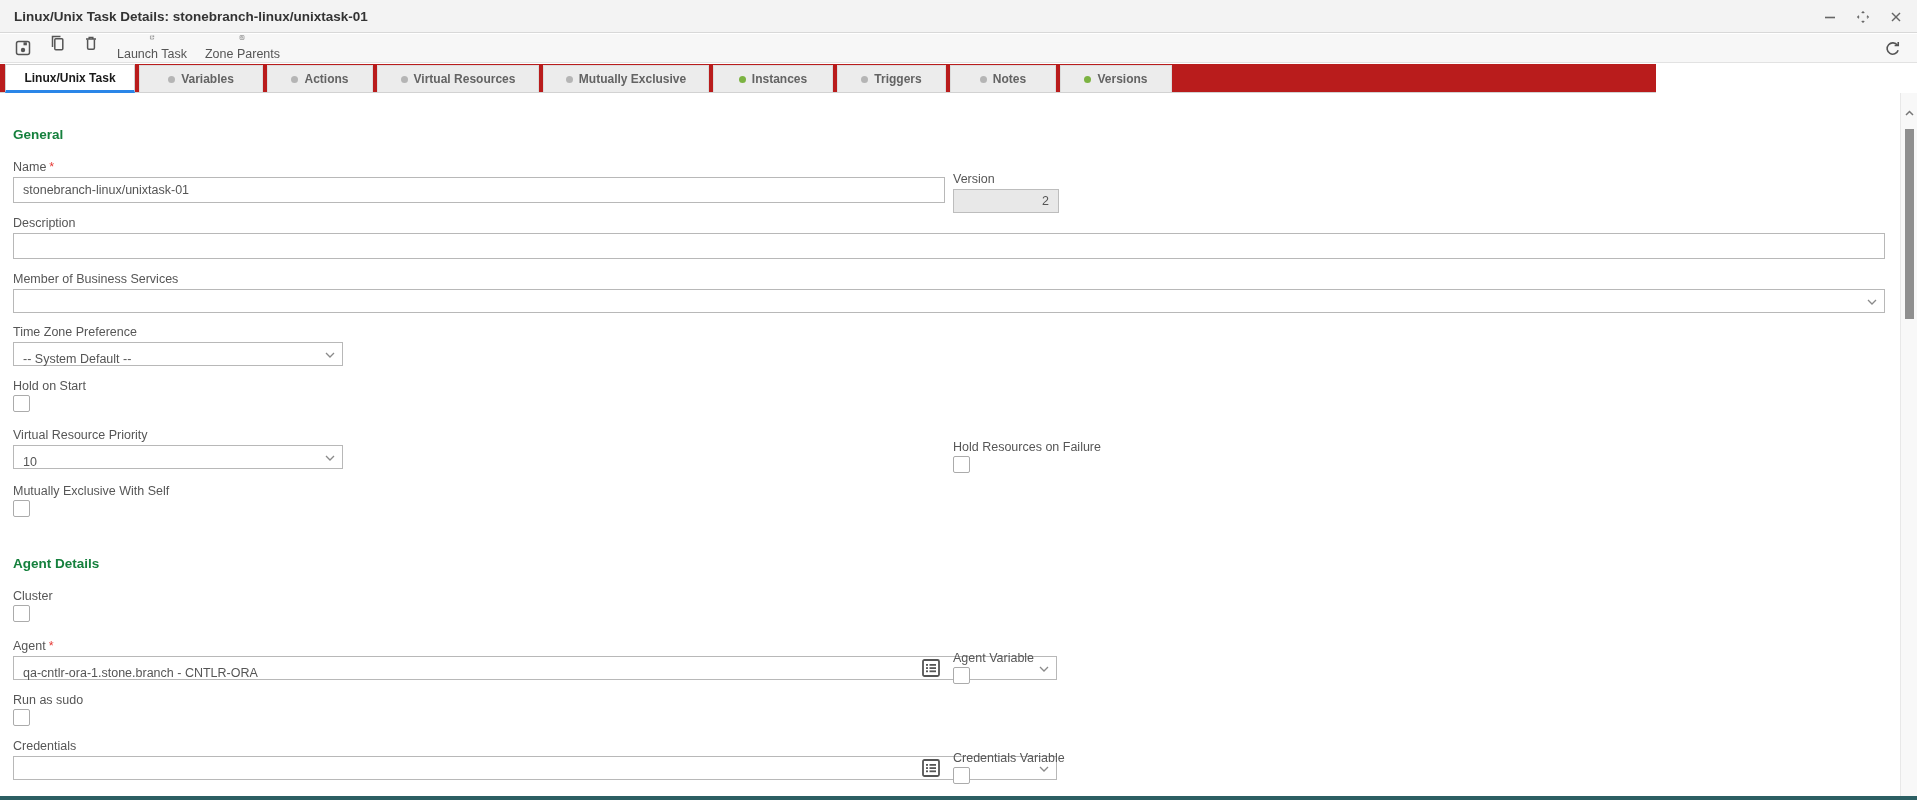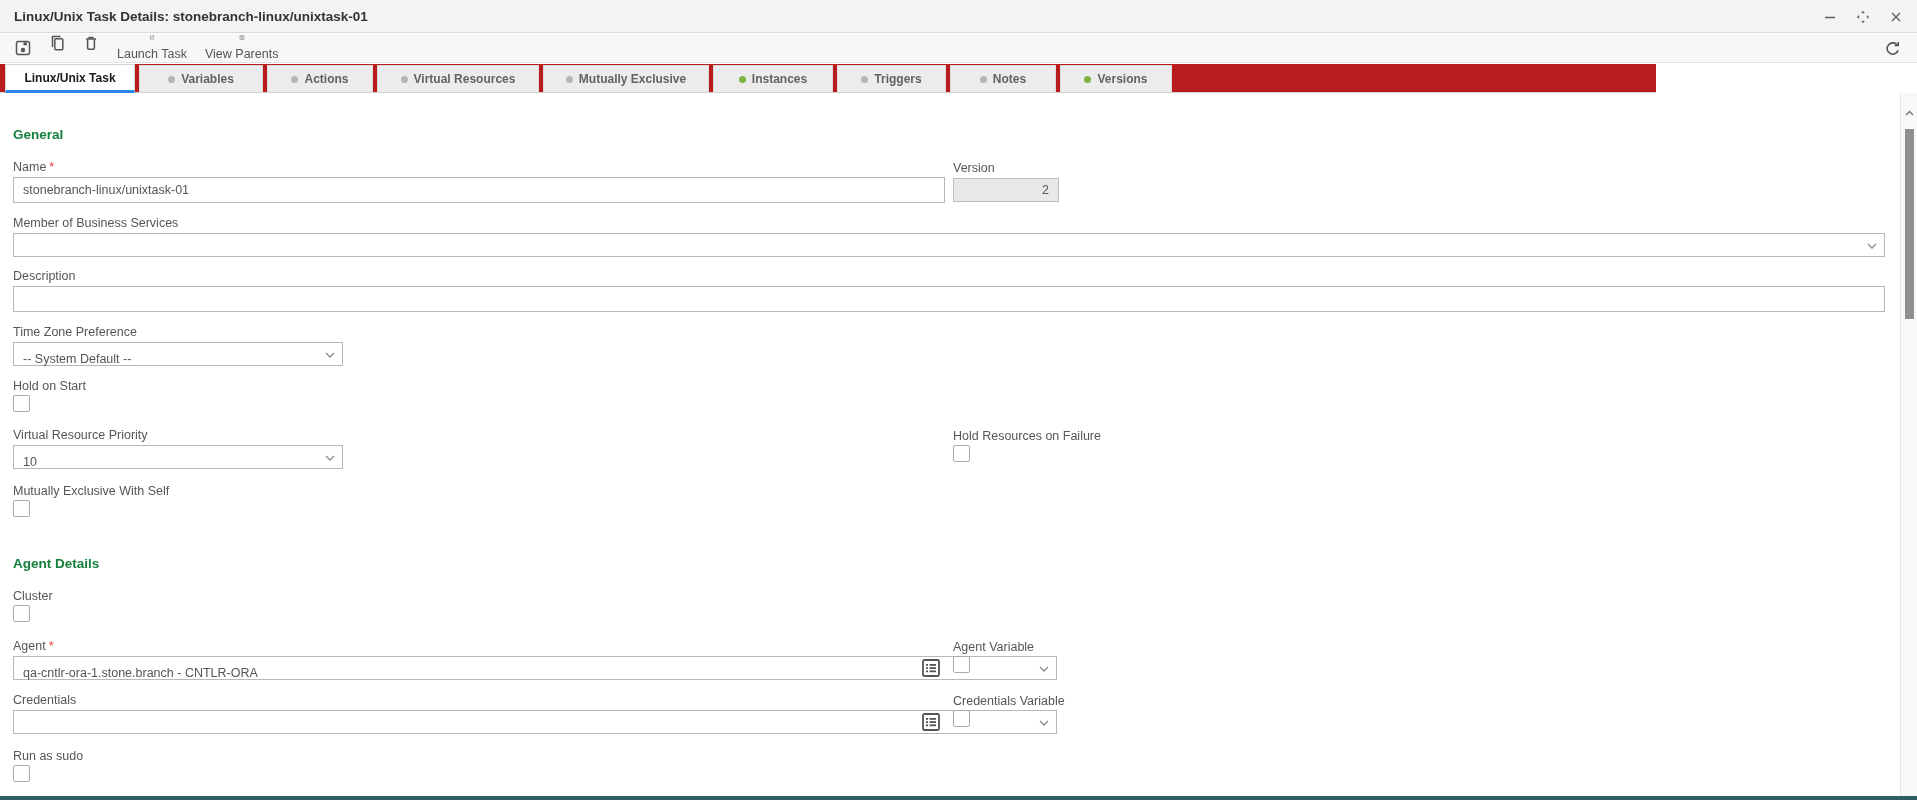--- a/index.html
+++ b/index.html
@@ -52,21 +52,21 @@
     font-size:12.5px; color:#555; padding:12px 9px; width:100%; border-radius:0; outline:none; display:block; }
   .txt-input.name { width:932px; }
   .readonly-box { width:106px; height:24px; border:1px solid #bdbdbd; background:#e8e8e8;
     font-size:12.5px; color:#555; display:flex; align-items:center; justify-content:flex-end; padding:0 9px; }
   .combo { height:24px; border:1px solid #b8b8b8; background:#fff; position:relative;
     display:flex; align-items:center; padding:10px 22px 0 9px; font-size:12.5px; color:#555; cursor:pointer; }
   .combo .chev { position:absolute; right:7px; top:9px; }
   .combo.w-narrow { width:330px; }
   .combo.w-wide { width:1044px; }
   .combo.w-full { width:1872px; }
-  .right-col { position:absolute; left:940px; top:1px; }
+  .right-col { position:absolute; left:940px; top:12px; }
   .checkbox { width:17px; height:17px; border:1px solid #ababab; background:#fff; border-radius:2px;
     margin-top:2px; cursor:pointer; }
   .side-btn { position:absolute; left:908px; top:18px; width:20px; height:20px; display:flex;
     align-items:center; justify-content:center; cursor:pointer; }
   .cb-row .field-label { margin-bottom:2px; }
   .row-hold { margin-bottom:17px; }
   .row-mews { margin-bottom:0; }
   .row-cluster { margin-bottom:18px; }
   .row-vrp { margin-bottom:16px; }
   .row-cred { margin-bottom:16px; }
@@ -139,21 +139,21 @@
         <path d="M13 3 L8 8"></path>
       </svg>
       <span class="tool-label">Launch Task</span>
     </span>
     <span class="tool-btn">
       <svg width="16" height="16" viewBox="0 0 16 16" stroke="#555" stroke-width="1.4" fill="none">
         <rect x="1.5" y="1.5" width="13" height="13" rx="2"></rect>
         <circle cx="7.2" cy="7.2" r="2.9"></circle>
         <path d="M9.4 9.4 L11.7 11.7"></path>
       </svg>
-      <span class="tool-label">View Parents</span>
+      <span class="tool-label">Zone Parents</span>
     </span>
     <div class="toolbar-right">
       <span class="tool-btn">
         <svg width="17" height="17" viewBox="0 0 16 16" stroke="#555" stroke-width="1.5" fill="none">
           <path d="M12.6 5 A5.3 5.3 0 1 0 13.3 9.6"></path>
           <path d="M13.4 1.8 L13.4 5.2 L10 5.2"></path>
         </svg>
       </span>
     </div>
   </div>
@@ -204,35 +204,35 @@
       <div class="field-label">
         <span>Name</span><span class="req">*</span>
       </div>
       <input class="txt-input name" type="text" value="stonebranch-linux/unixtask-01" style="">
       <div class="right-col">
         <div class="field-label">Version</div>
         <div class="readonly-box">2</div>
       </div>
     </div>
 
+    <div class="field-row">
+      <div class="field-label">Description</div>
+      <input class="txt-input" type="text" value="" style="">
+    </div>
+
     <div class="field-row" style="margin-bottom:13px">
       <div class="field-label">Member of Business Services</div>
       <div class="combo w-full">
         <span></span>
         <span class="chev">
           <svg width="10" height="7" viewBox="0 0 10 7" stroke="#8a8a8a" stroke-width="1.3" fill="none">
               <path d="M1 1 L5 5 L9 1"></path>
             </svg>
         </span>
       </div>
-    </div>
-
-    <div class="field-row">
-      <div class="field-label">Description</div>
-      <input class="txt-input" type="text" value="" style="">
     </div>
 
     <div class="field-row">
       <div class="field-label">Time Zone Preference</div>
       <div class="combo w-narrow">
         <span>-- System Default --</span>
         <span class="chev">
           <svg width="10" height="7" viewBox="0 0 10 7" stroke="#8a8a8a" stroke-width="1.3" fill="none">
               <path d="M1 1 L5 5 L9 1"></path>
             </svg>
@@ -295,20 +295,25 @@
           <rect x="4" y="11.4" width="2" height="1.8" fill="#555"></rect>
             <path d="M7.5 12.3 H14" stroke="#555" stroke-width="1.8"></path>
         </svg>
       </span>
       <div class="right-col cb-row">
         <div class="field-label">Agent Variable</div>
         <div class="checkbox"></div>
       </div>
     </div>
 
+    <div class="field-row cb-row">
+      <div class="field-label">Run as sudo</div>
+      <div class="checkbox"></div>
+    </div>
+
     <div class="field-row row-cred">
       <div class="field-label">Credentials</div>
       <div class="combo w-wide">
         <span></span>
         <span class="chev">
           <svg width="10" height="7" viewBox="0 0 10 7" stroke="#8a8a8a" stroke-width="1.3" fill="none">
               <path d="M1 1 L5 5 L9 1"></path>
             </svg>
         </span>
       </div>
@@ -322,25 +327,20 @@
           <rect x="4" y="11.4" width="2" height="1.8" fill="#555"></rect>
             <path d="M7.5 12.3 H14" stroke="#555" stroke-width="1.8"></path>
         </svg>
       </span>
       <div class="right-col cb-row">
         <div class="field-label">Credentials Variable</div>
         <div class="checkbox"></div>
       </div>
     </div>
 
-    <div class="field-row cb-row">
-      <div class="field-label">Run as sudo</div>
-      <div class="checkbox"></div>
-    </div>
-
   </div>
 
   <div class="scrollbar">
     <span class="scroll-up">
       <svg width="11" height="11" viewBox="0 0 11 11" stroke="#777" stroke-width="1.5" fill="none">
           <path d="M2 7 L5.5 3.5 L9 7"></path>
         </svg>
     </span>
     <div class="scroll-thumb"></div>
   </div>

